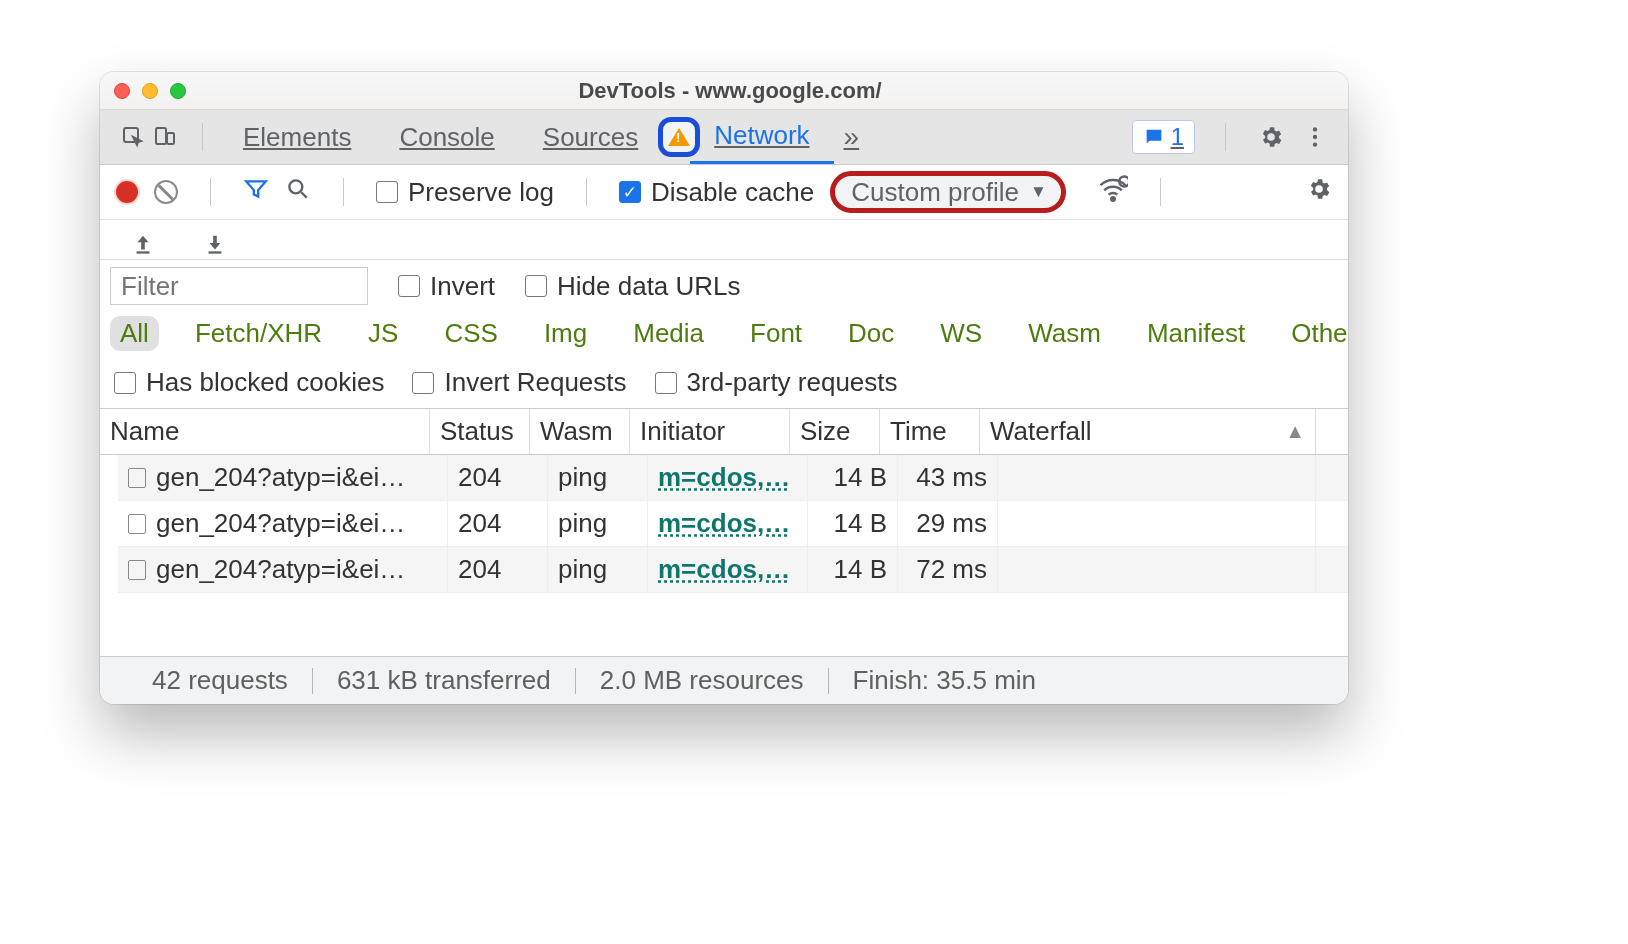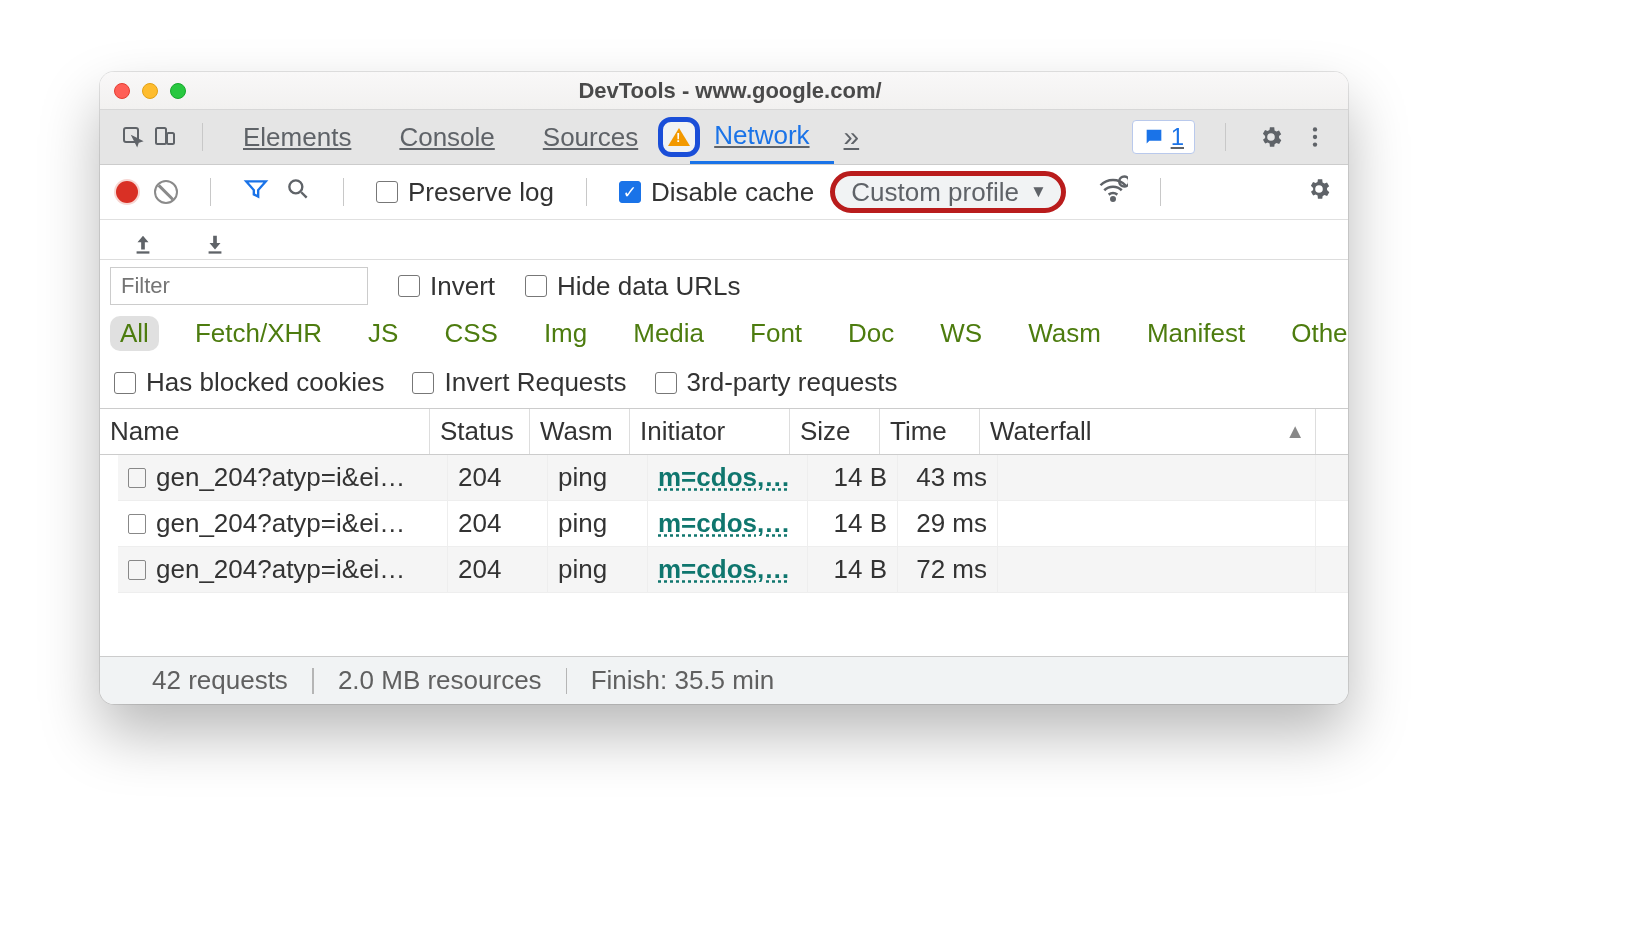--- a/index.html
+++ b/index.html
@@ -44,21 +44,21 @@
   .opt { display:flex; align-items:center; gap:10px; color:#333; white-space:nowrap;}
   .throttle { position:relative; display:flex; align-items:center; height:42px; border:5px solid #b91c1c; border-radius:22px; padding:0 42px 0 16px; color:#5f6368; background:#f1f3f4; font-size:26px;}
   .throttle .caret{position:absolute;right:14px;font-size:17px;color:#5f6368;}
   .arrowbtn { color:#5f6368; font-size:28px; padding:12px 8px 0; cursor:pointer;}
 
   
   .arrows { display:flex; gap:34px; align-items:center; height:40px; padding:0 24px; border-bottom:1px solid #ddd; flex-shrink:0;}
 
   
   .filterrow { display:flex; align-items:center; height:52px; gap:30px; padding:0 10px; font-size:26px; flex-shrink:0;}
-  .filterinput { width:258px; height:38px; border:1px solid #ccc; padding:0 10px; font-size:22px; color:#888;}
+  .filterinput { width:258px; height:38px; border:1px solid #ccc; padding:0 10px; font-size:26px; color:#888;}
 
   
   .typerow { display:flex; align-items:center; gap:26px; padding:4px 10px 8px; font-size:26px; flex-wrap:nowrap;flex-shrink:0;}
   .chip { padding:2px 10px; border-radius:10px; color:#4d7c0f; cursor:pointer;}
   .chip.sel { background:#e0e0e0; }
 
   .extrafilters { display:flex; gap:28px; padding:8px 14px 10px; font-size:26px; border-bottom:1px solid #ccc; flex-shrink:0;}
 
   
   .table { flex:1; overflow:hidden; font-size:26px; display:flex; flex-direction:column; }
@@ -307,20 +307,21 @@
         <div class="r">72 ms</div>
         <div></div>
             <div></div>
       </div>
     </div>
   </div>
 
   <div class="statusbar">
     <span class="sitem">42 requests</span>
     <span class="sdiv"></span>
+    <span class="sitem">631 kB transferred</span>
     <span class="sdiv"></span>
     <span class="sitem">2.0 MB resources</span>
     <span class="sdiv"></span>
     <span class="sitem">Finish: 35.5 min</span>
   </div>
 
 </div>
 </div>
 
 </body></html>

